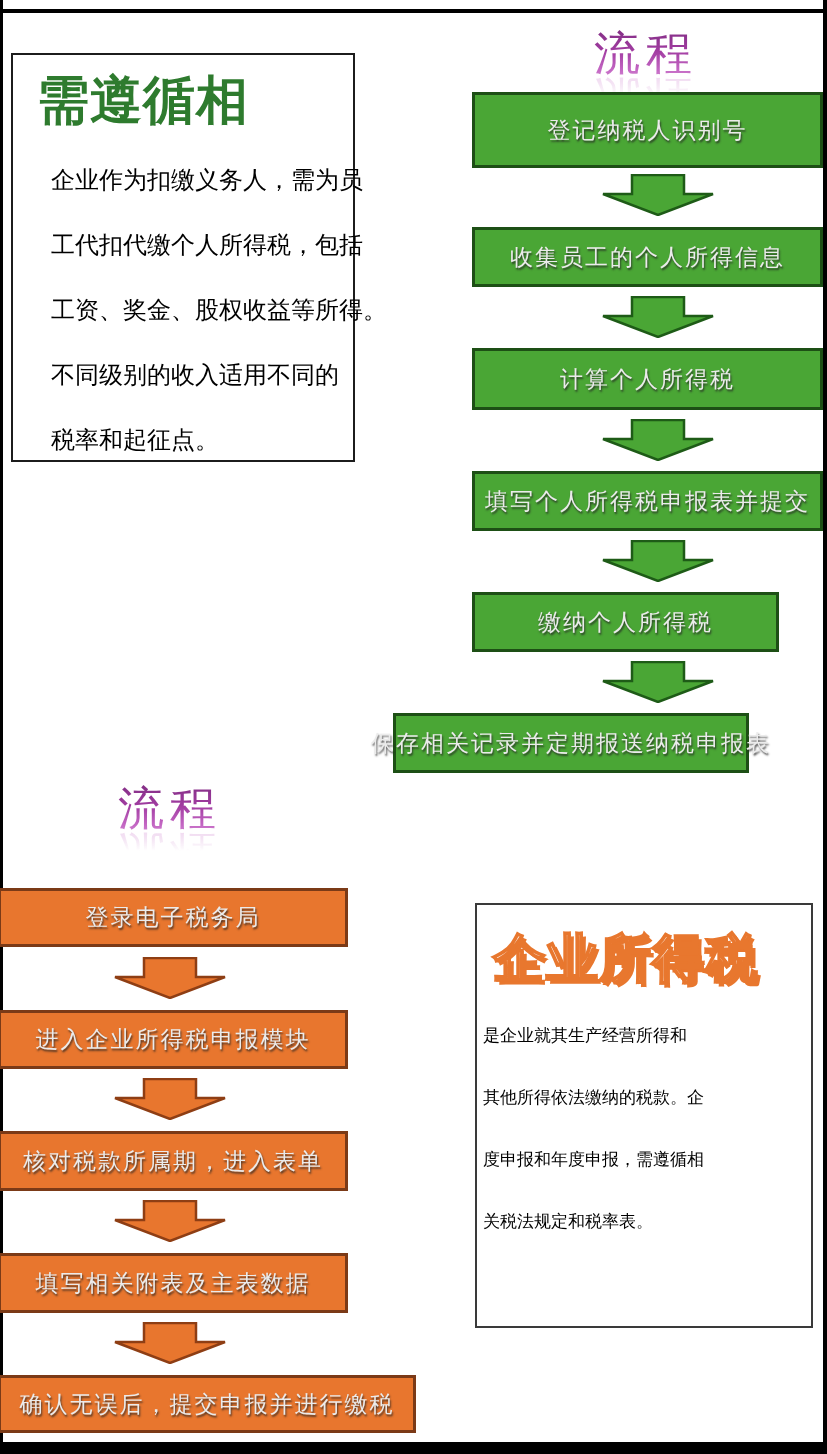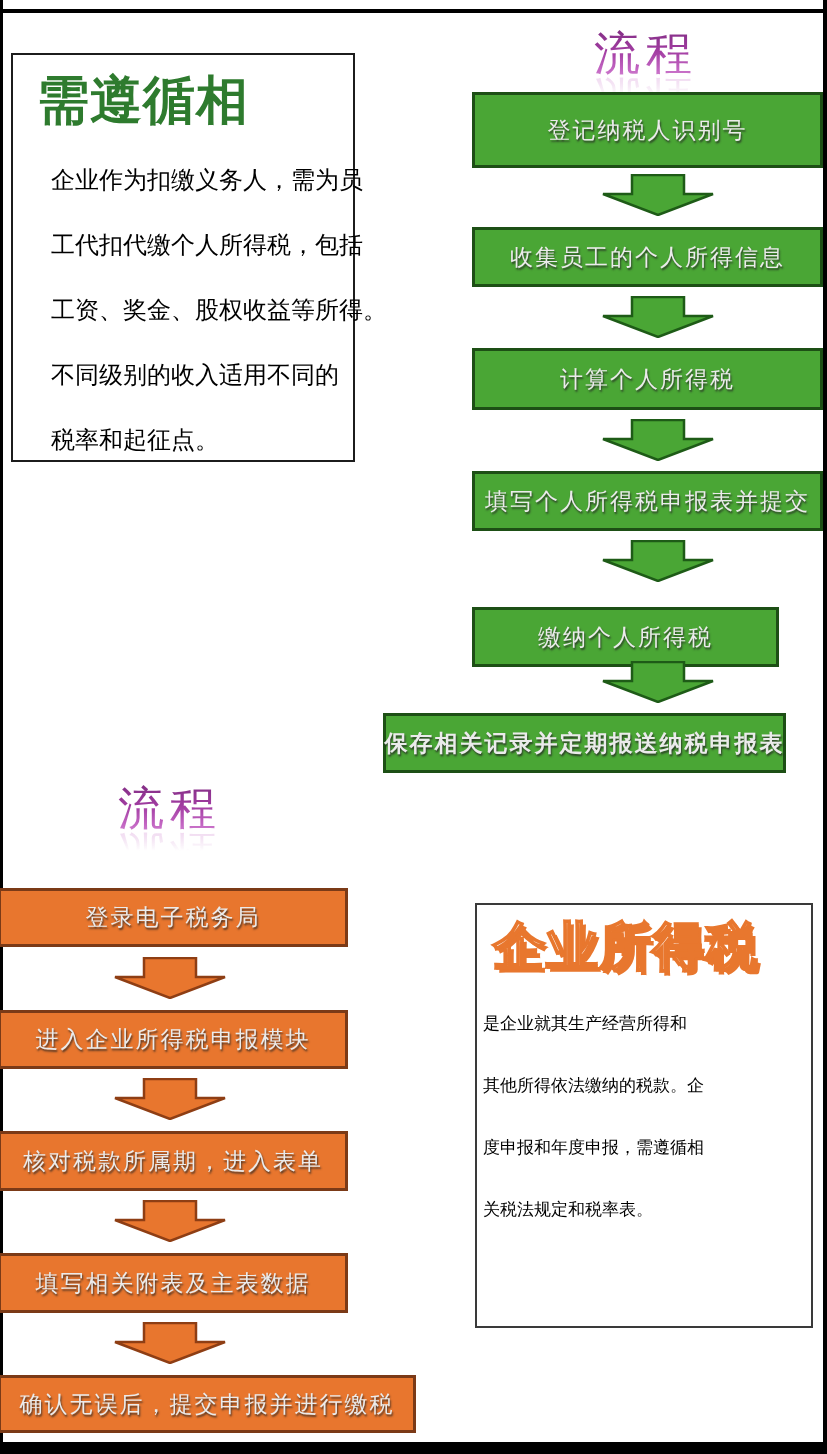--- a/index.html
+++ b/index.html
@@ -17,21 +17,21 @@
   
   .panel{position:absolute;background:#fff;border:2px solid #1c1c1c;box-sizing:border-box;}
   .panel-personal{left:11px;top:53px;width:344px;height:409px;}
   .panel-corporate{left:475px;top:903px;width:338px;height:425px;border-color:#3a3a3a;}
 
   .panel-title{font-weight:bold;line-height:1.15;letter-spacing:1px;}
   .panel-personal .panel-title{
     margin:16px 0 0 24px;font-size:52px;color:#2E7B2E;
   }
   .panel-corporate .panel-title{
-    margin:12px 0 0 16px;font-size:52px;color:#fff;
+    margin:24px 0 0 16px;font-size:52px;color:#fff;
     -webkit-text-stroke:2px #E8772E;
     text-shadow:4px 4px 0 #E8772E, 1px 1px 0 #E8772E;
   }
   .panel-body{font-family:"Liberation Serif",serif;color:#000;}
   .panel-personal .panel-body{margin:17px 12px 0 38px;font-size:24px;line-height:65px;}
   .panel-corporate .panel-body{margin:16px 12px 0 6px;font-size:17px;line-height:62px;}
   .panel-body .bline{white-space:nowrap;}
 
   
   .process-title{
@@ -52,22 +52,22 @@
     text-shadow:1px 2px 2px rgba(35,35,35,0.8);
   }
   .flow-green{background:#4AA635;border:3px solid #1D4F15;}
   .flow-orange{background:#E8762E;border:3px solid #7B3A17;}
 
   
   .g1{left:472px;top:92px;width:351px;height:76px;}
   .g2{left:472px;top:227px;width:351px;height:60px;}
   .g3{left:472px;top:348px;width:351px;height:62px;}
   .g4{left:472px;top:471px;width:351px;height:60px;}
-  .g5{left:472px;top:607px;width:307px;height:60px;}
-  .g6{left:383px;top:713px;width:403px;height:60px;font-weight:bold;}
+  .g5{left:472px;top:592px;width:307px;height:60px;}
+  .g6{left:393px;top:713px;width:356px;height:60px;}
 
   
   .o1{left:-2px;top:888px;width:350px;height:59px;}
   .o2{left:-2px;top:1010px;width:350px;height:59px;}
   .o3{left:-2px;top:1131px;width:350px;height:60px;}
   .o4{left:-2px;top:1253px;width:350px;height:60px;}
   .o5{left:-2px;top:1375px;width:418px;height:58px;}
 
   
   .arrow{position:absolute;width:112px;height:42px;}

